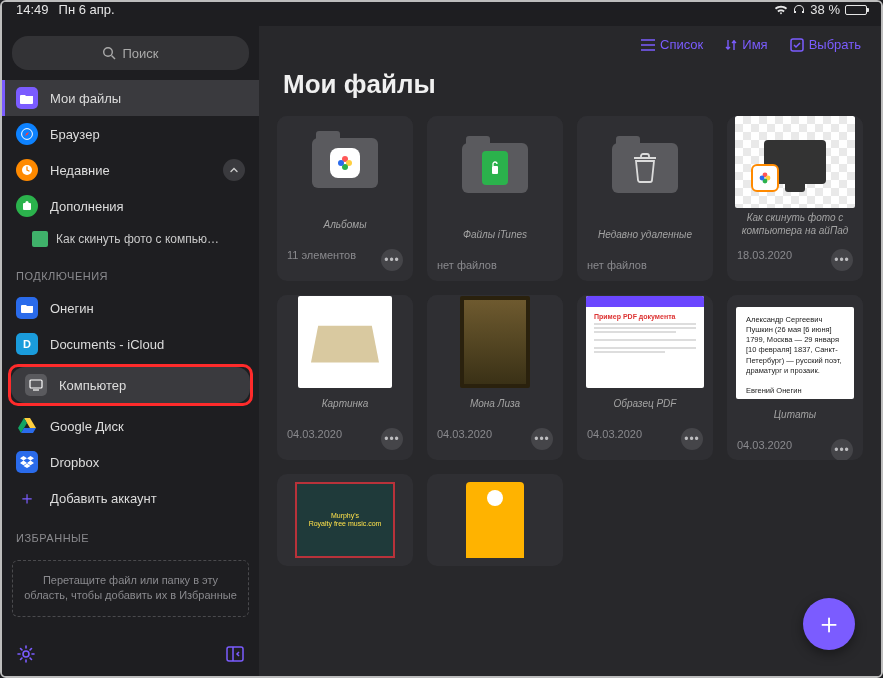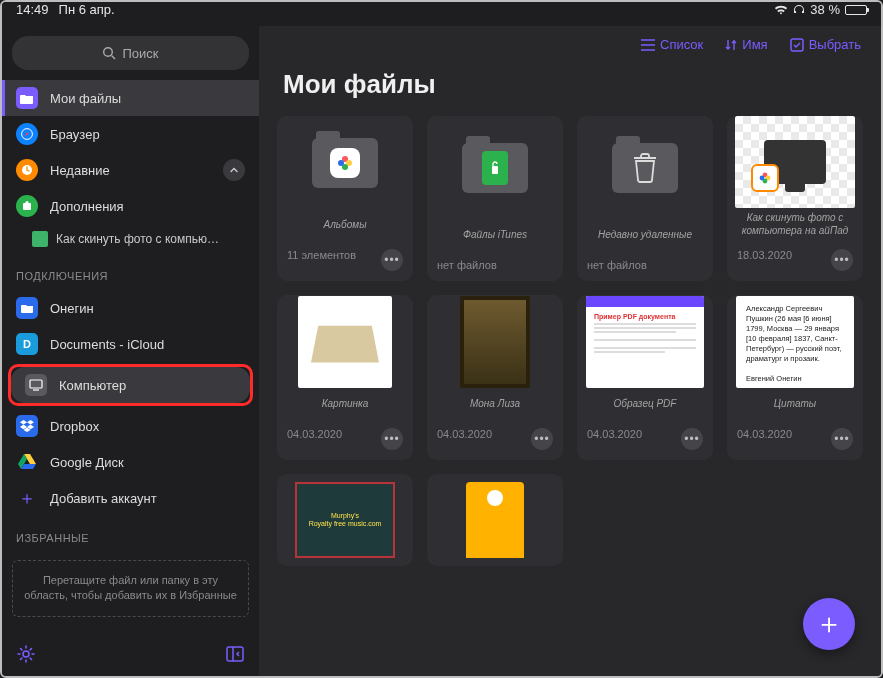--- a/index.html
+++ b/index.html
@@ -67,21 +67,21 @@
 .shot .monitor{width:62px;height:44px;background:#333;border-radius:4px;position:relative;}
 .shot .monitor::after{content:"";position:absolute;left:50%;bottom:-8px;transform:translateX(-50%);width:20px;height:8px;background:#333;border-radius:0 0 3px 3px;}
 .shot .shot-icon{position:absolute;left:16px;bottom:16px;width:28px;height:28px;background:#fff;border:2px solid #ff8a00;border-radius:6px;display:flex;align-items:center;justify-content:center;}
 
 
 .paper{width:118px;height:92px;background:#fff;border-radius:2px;padding:8px;font-size:6px;color:#333;overflow:hidden;}
 .paper .bar{height:11px;background:#6b47ff;margin:-8px -8px 6px -8px;}
 .mona{width:70px;height:92px;background:linear-gradient(#6e5a2f,#3a3116);border-radius:2px;border:4px solid #2a210d;}
 .scan{width:94px;height:92px;background:#fff;border-radius:2px;display:flex;align-items:center;justify-content:center;}
 .scan .inner{width:60px;height:46px;background:#d9c9a0;transform:perspective(120px) rotateX(38deg);}
-.quotes{width:118px;height:92px;background:#fff;border-radius:2px;padding:8px 10px;font-size:7.5px;line-height:1.35;color:#222;}
+.quotes{width:118px;height:92px;background:#fff;border-radius:2px;padding:8px 10px;font-size:7.5px;line-height:1.35;color:#222;margin-top:12px;}
 
 
 .row3 .thumb{height:92px;}
 .music{width:100px;height:76px;background:#1f3a3a;border:2px solid #b8323a;display:flex;align-items:center;justify-content:center;text-align:center;color:#ffe24b;font-size:7px;line-height:1.2;}
 .zip{width:58px;height:76px;background:#ffb300;border-radius:4px 4px 0 0;position:relative;}
 .zip::after{content:"";position:absolute;left:50%;top:8px;transform:translateX(-50%);width:16px;height:16px;background:#fff;border-radius:50%;}
 
 
 .fab{position:absolute;right:26px;bottom:26px;width:52px;height:52px;border-radius:26px;background:#7b5cff;display:flex;align-items:center;justify-content:center;color:#fff;font-size:28px;box-shadow:0 4px 12px rgba(0,0,0,.4);}
 
@@ -192,36 +192,36 @@
               <svg width="14" height="12" viewBox="0 0 14 12">
                 <rect x="1" y="1" width="12" height="8" rx="1" fill="none" stroke="#fff" stroke-width="1.2"></rect>
                 <line x1="4" y1="11" x2="10" y2="11" stroke="#fff" stroke-width="1.2"></line>
               </svg>
             </span>
         <span>Компьютер</span>
       </div>
     </div>
 
     <div class="nav-item">
-      <span class="ic ic-dropbox">
-            <svg width="14" height="12" viewBox="0 0 14 12">
-              <path d="M3.5 0L7 2.3 3.5 4.6 0 2.3zM10.5 0L14 2.3 10.5 4.6 7 2.3zM3.5 4.6L7 6.9 3.5 9.2 0 6.9zM10.5 4.6L14 6.9 10.5 9.2 7 6.9zM7 7.6l3.5 2.3L7 12l-3.5-2.1z" fill="#fff"></path>
-            </svg>
-          </span>
-      <span>Dropbox</span>
-    </div>
-    <div class="nav-item">
       <span class="ic ic-gdrive">
             <svg width="18" height="16" viewBox="0 0 18 16">
               <path d="M6 0h6l6 10h-6z" fill="#ffcf3f"></path>
               <path d="M6 0L0 10l3 5 6-10z" fill="#11a463"></path>
               <path d="M3 15h12l3-5H6z" fill="#2a6beb"></path>
             </svg>
           </span>
       <span>Google Диск</span>
+    </div>
+    <div class="nav-item">
+      <span class="ic ic-dropbox">
+            <svg width="14" height="12" viewBox="0 0 14 12">
+              <path d="M3.5 0L7 2.3 3.5 4.6 0 2.3zM10.5 0L14 2.3 10.5 4.6 7 2.3zM3.5 4.6L7 6.9 3.5 9.2 0 6.9zM10.5 4.6L14 6.9 10.5 9.2 7 6.9zM7 7.6l3.5 2.3L7 12l-3.5-2.1z" fill="#fff"></path>
+            </svg>
+          </span>
+      <span>Dropbox</span>
     </div>
     <div class="nav-item">
       <span class="ic ic-add">＋</span>
       <span>Добавить аккаунт</span>
     </div>
 
     <div class="section-head">ИЗБРАННЫЕ</div>
     <div class="fav-dropzone">Перетащите файл или папку в эту область, чтобы добавить их в Избранные</div>
 
     <div class="sidebar-footer">

